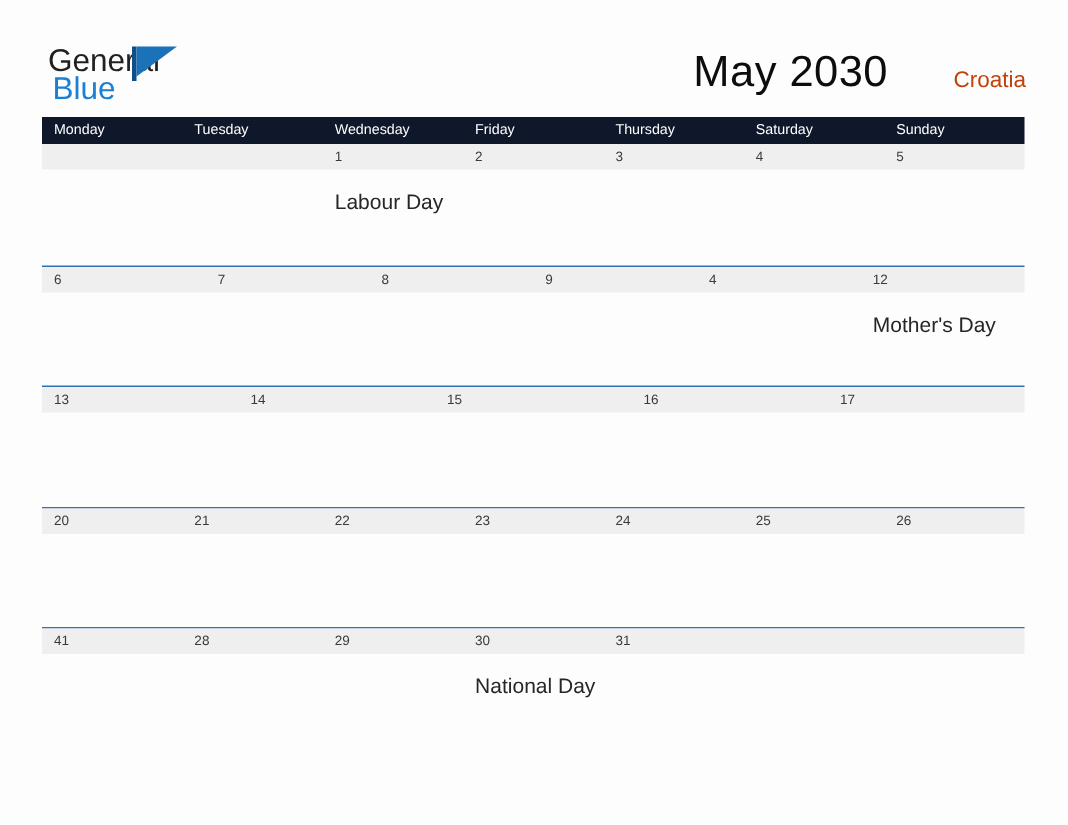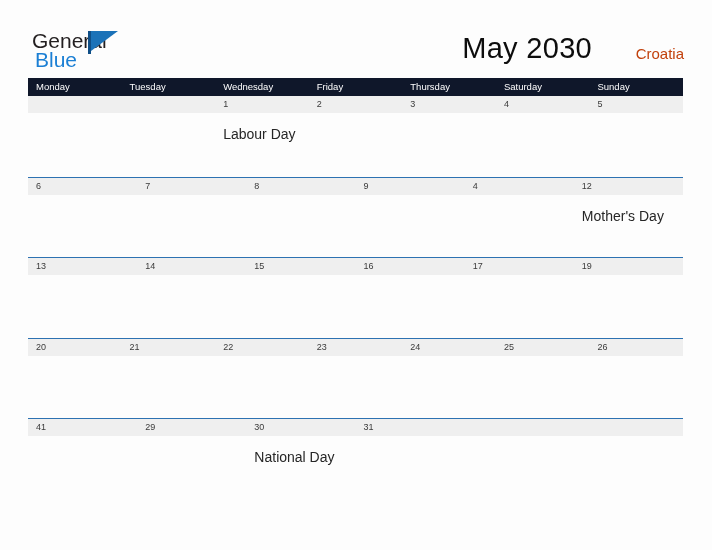--- a/index.html
+++ b/index.html
@@ -259,23 +259,20 @@
       </div>
       <div class="day-cell">
         <span class="day-number">15</span>
       </div>
       <div class="day-cell">
         <span class="day-number">16</span>
       </div>
       <div class="day-cell">
         <span class="day-number">17</span>
       </div>
-      <div class="day-cell">
-        <span class="day-number">19</span>
-      </div>
     </div>
   </div>
 
   <div class="week-row">
     <div class="band"></div>
     <div class="cells">
       <div class="day-cell">
         <span class="day-number">20</span>
       </div>
       <div class="day-cell">
@@ -297,20 +294,23 @@
         <span class="day-number">26</span>
       </div>
     </div>
   </div>
 
   <div class="week-row">
     <div class="band"></div>
     <div class="cells">
       <div class="day-cell">
         <span class="day-number">41</span>
+      </div>
+      <div class="day-cell">
+        <span class="day-number">28</span>
       </div>
       <div class="day-cell">
         <span class="day-number">29</span>
       </div>
       <div class="day-cell">
         <span class="day-number">30</span>
         <span class="day-event">National Day</span>
       </div>
       <div class="day-cell">
         <span class="day-number">31</span>

